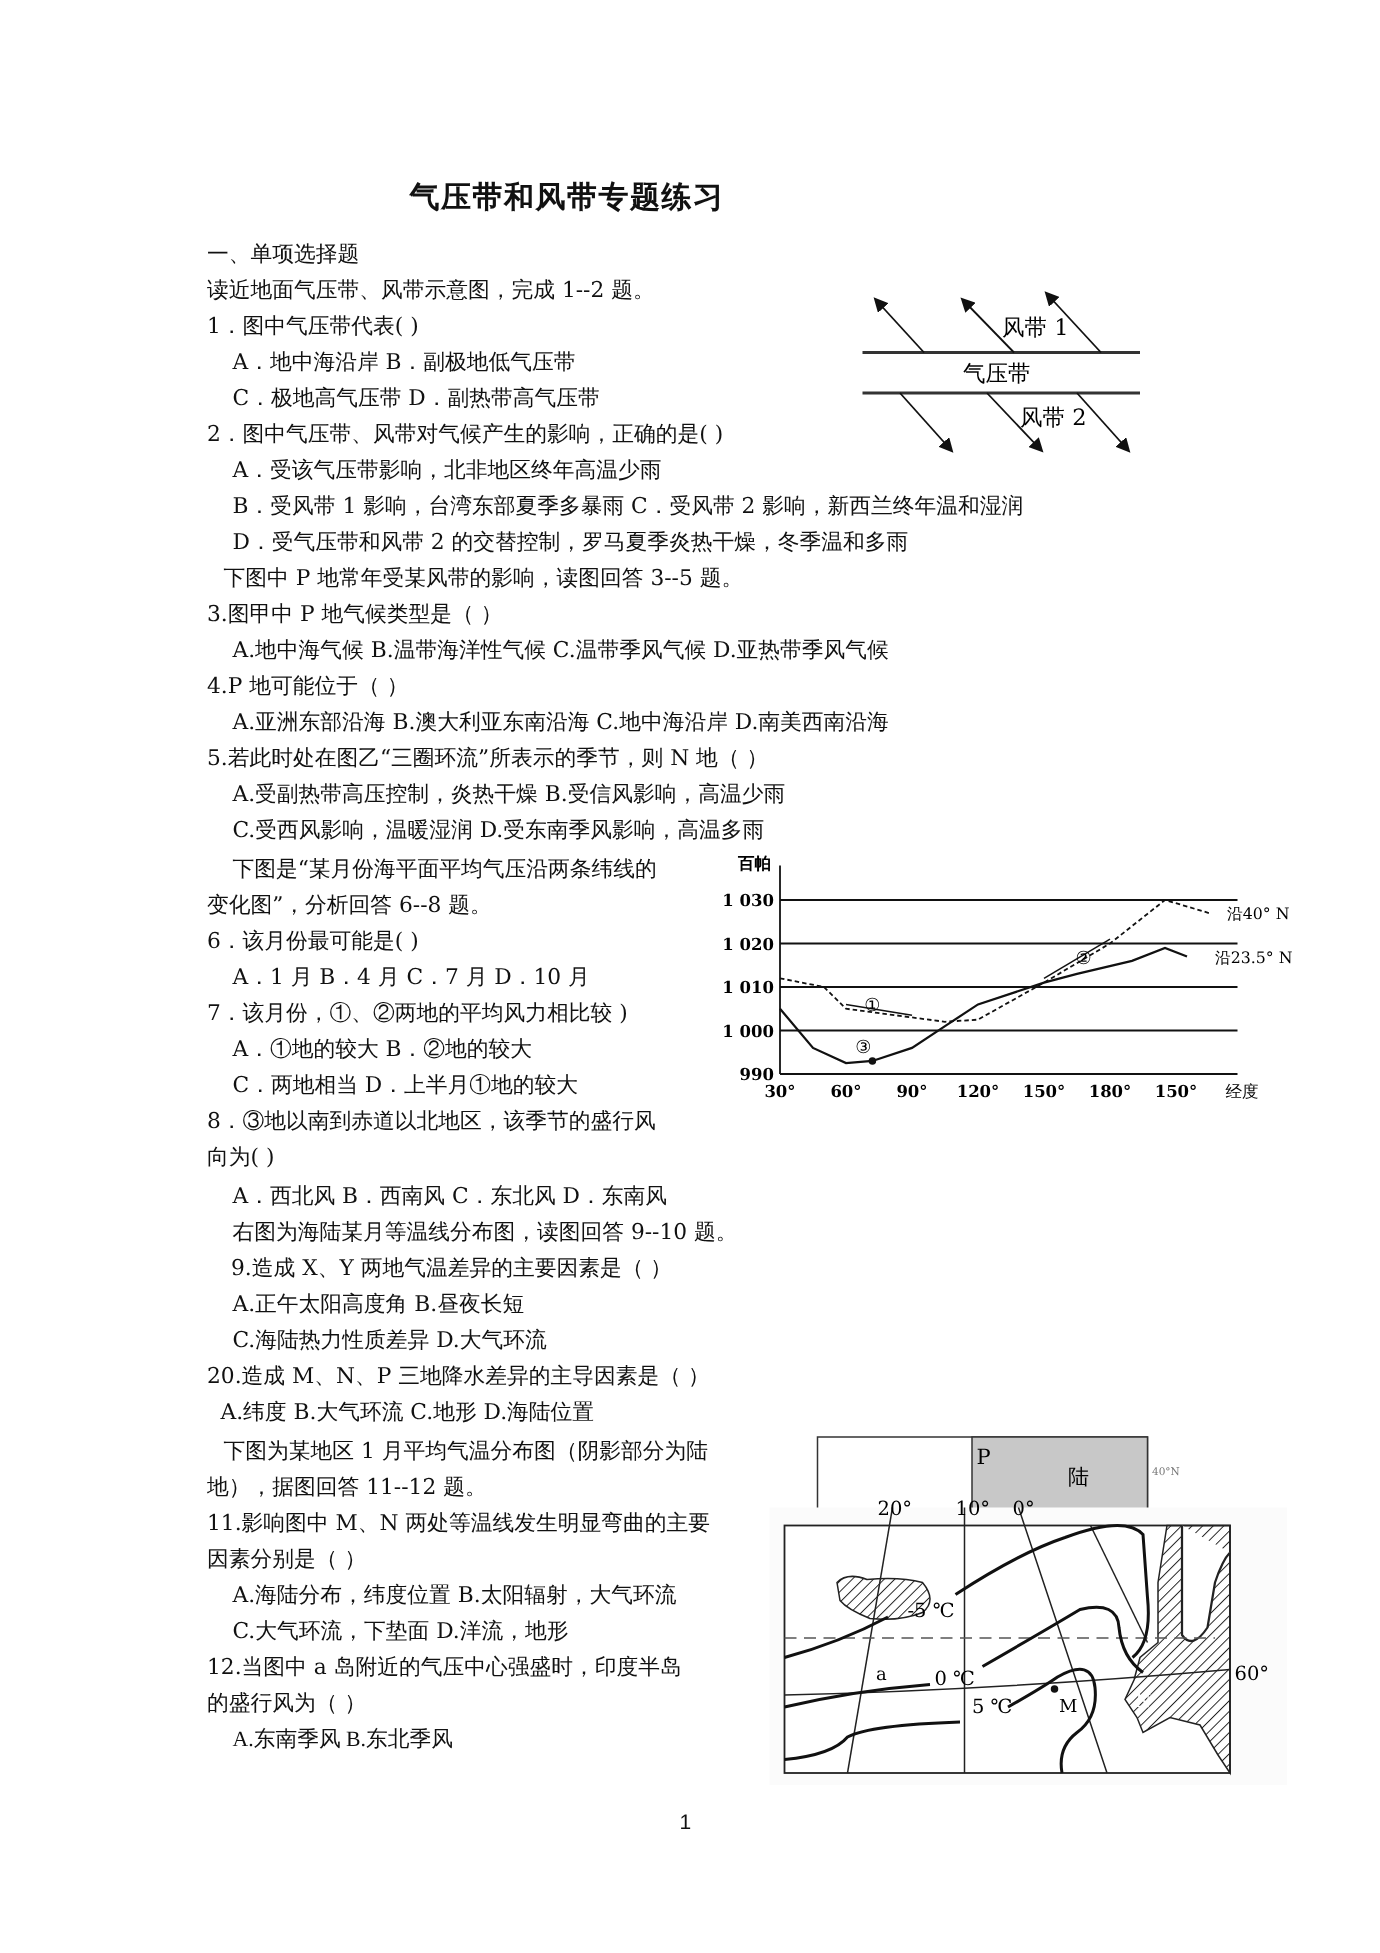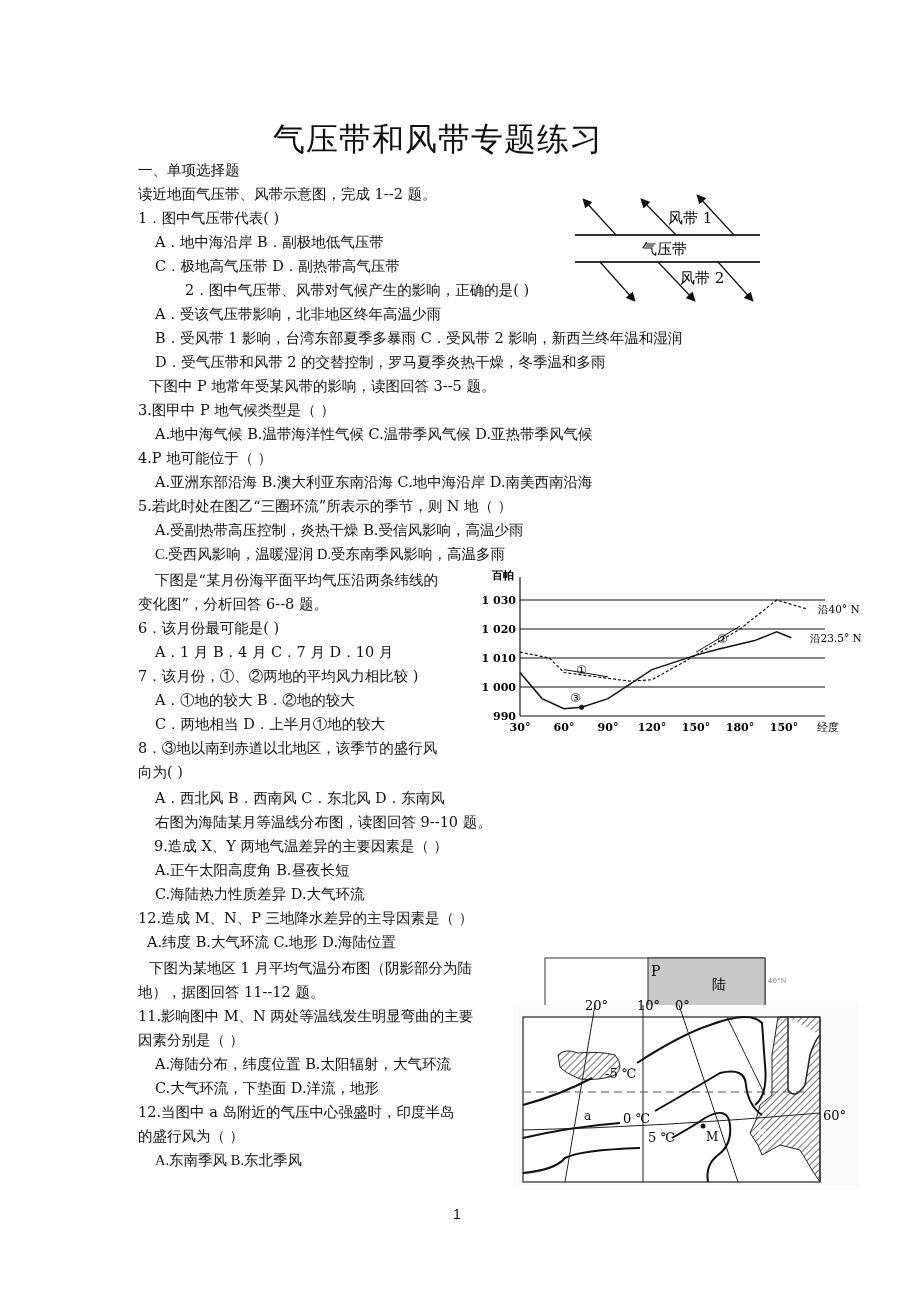--- a/index.html
+++ b/index.html
@@ -1,63 +1,63 @@
 <!DOCTYPE html>
 <html><head>
 <meta charset="utf-8">
 <style>
   html, body { margin: 0; padding: 0; background: #ffffff; }
   body { width: 920px; height: 1302px; position: relative; overflow: hidden;
          font-family: "DejaVu Serif", "Liberation Serif", serif; color: #111; }
-  .title { position: absolute; left: 273px; top: 118px; font-size: 32px; font-weight: normal;
+  .title { position: absolute; left: 273px; top: 118px; font-size: 20px; font-weight: bold;
            letter-spacing: 1px; font-family: "DejaVu Sans", "Liberation Sans", sans-serif; }
   .line { position: absolute; font-size: 14.5px; white-space: nowrap; line-height: 20px; }
   .fig { position: absolute; }
   .page-num { position: absolute; left: 453px; top: 1206px; font-size: 14px;
               font-family: "Liberation Sans", sans-serif; }
   svg text { font-family: "DejaVu Serif", "Liberation Serif", serif; }
 </style>
 </head>
 <body>
 
 <div class="title">气压带和风带专题练习</div>
 
 <div id="lines-container">
     <div class="line" style="left: 138px; top: 160px;">一、单项选择题</div>
     <div class="line" style="left: 138px; top: 184px;">读近地面气压带、风带示意图，完成 1--2 题。</div>
     <div class="line" style="left: 138px; top: 208px;">1．图中气压带代表(      )</div>
     <div class="line" style="left: 155px; top: 232px;">A．地中海沿岸          B．副极地低气压带</div>
     <div class="line" style="left: 155px; top: 256px;">C．极地高气压带          D．副热带高气压带</div>
-    <div class="line" style="left: 138px; top: 280px; margin-left: 47px;">2．图中气压带、风带对气候产生的影响，正确的是(      )</div>
+    <div class="line" style="left: 138px; top: 280px;">2．图中气压带、风带对气候产生的影响，正确的是(      )</div>
     <div class="line" style="left: 155px; top: 304px;">A．受该气压带影响，北非地区终年高温少雨</div>
     <div class="line" style="left: 155px; top: 328px;">B．受风带 1 影响，台湾东部夏季多暴雨        C．受风带 2 影响，新西兰终年温和湿润</div>
     <div class="line" style="left: 155px; top: 352px;">D．受气压带和风带 2 的交替控制，罗马夏季炎热干燥，冬季温和多雨</div>
     <div class="line" style="left: 149px; top: 376px;">下图中 P 地常年受某风带的影响，读图回答 3--5 题。</div>
     <div class="line" style="left: 138px; top: 400px;">3.图甲中 P 地气候类型是（    ）</div>
     <div class="line" style="left: 155px; top: 424px;">A.地中海气候       B.温带海洋性气候    C.温带季风气候    D.亚热带季风气候</div>
     <div class="line" style="left: 138px; top: 448px;">4.P 地可能位于（    ）</div>
     <div class="line" style="left: 155px; top: 472px;">A.亚洲东部沿海      B.澳大利亚东南沿海   C.地中海沿岸      D.南美西南沿海</div>
     <div class="line" style="left: 138px; top: 496px;">5.若此时处在图乙“三圈环流”所表示的季节，则 N 地（    ）</div>
     <div class="line" style="left: 155px; top: 520px;">A.受副热带高压控制，炎热干燥 B.受信风影响，高温少雨</div>
-    <div class="line" style="left: 155px; top: 544px; font-family: Liberation Serif, serif;">C.受西风影响，温暖湿润            D.受东南季风影响，高温多雨</div>
+    <div class="line" style="left: 155px; top: 544px;">C.受西风影响，温暖湿润            D.受东南季风影响，高温多雨</div>
     <div class="line" style="left: 155px; top: 570px;">下图是“某月份海平面平均气压沿两条纬线的</div>
     <div class="line" style="left: 138px; top: 594px;">变化图”，分析回答 6--8 题。</div>
     <div class="line" style="left: 138px; top: 618px;">6．该月份最可能是(      )</div>
     <div class="line" style="left: 155px; top: 642px;">A．1 月  B．4 月  C．7 月     D．10 月</div>
     <div class="line" style="left: 138px; top: 666px;">7．该月份，①、②两地的平均风力相比较      )</div>
     <div class="line" style="left: 155px; top: 690px;">A．①地的较大      B．②地的较大</div>
     <div class="line" style="left: 155px; top: 714px;">C．两地相当        D．上半月①地的较大</div>
     <div class="line" style="left: 138px; top: 738px;">8．③地以南到赤道以北地区，该季节的盛行风</div>
     <div class="line" style="left: 138px; top: 762px;">向为(      )</div>
     <div class="line" style="left: 155px; top: 788px;">A．西北风     B．西南风      C．东北风       D．东南风</div>
     <div class="line" style="left: 155px; top: 812px;">右图为海陆某月等温线分布图，读图回答 9--10 题。</div>
     <div class="line" style="left: 154px; top: 836px;">9.造成 X、Y 两地气温差异的主要因素是（    ）</div>
     <div class="line" style="left: 155px; top: 860px;">A.正午太阳高度角            B.昼夜长短</div>
     <div class="line" style="left: 155px; top: 884px;">C.海陆热力性质差异        D.大气环流</div>
-    <div class="line" style="left: 138px; top: 908px;">12.造成 M、N、P 三地降水差异的主导因素是（      ）</div>
+    <div class="line" style="left: 138px; top: 908px;">20.造成 M、N、P 三地降水差异的主导因素是（      ）</div>
     <div class="line" style="left: 147px; top: 932px;">A.纬度   B.大气环流   C.地形   D.海陆位置</div>
     <div class="line" style="left: 149px; top: 958px;">下图为某地区 1 月平均气温分布图（阴影部分为陆</div>
     <div class="line" style="left: 138px; top: 982px;">地），据图回答 11--12 题。</div>
     <div class="line" style="left: 138px; top: 1006px;">11.影响图中 M、N 两处等温线发生明显弯曲的主要</div>
     <div class="line" style="left: 138px; top: 1030px;">因素分别是（      ）</div>
     <div class="line" style="left: 155px; top: 1054px;">A.海陆分布，纬度位置      B.太阳辐射，大气环流</div>
     <div class="line" style="left: 155px; top: 1078px;">C.大气环流，下垫面          D.洋流，地形</div>
     <div class="line" style="left: 138px; top: 1102px;">12.当图中 a 岛附近的气压中心强盛时，印度半岛</div>
     <div class="line" style="left: 138px; top: 1126px;">的盛行风为（      ）</div>
     <div class="line" style="left: 155px; top: 1150px; font-family: Liberation Serif, serif;">A.东南季风             B.东北季风</div>

